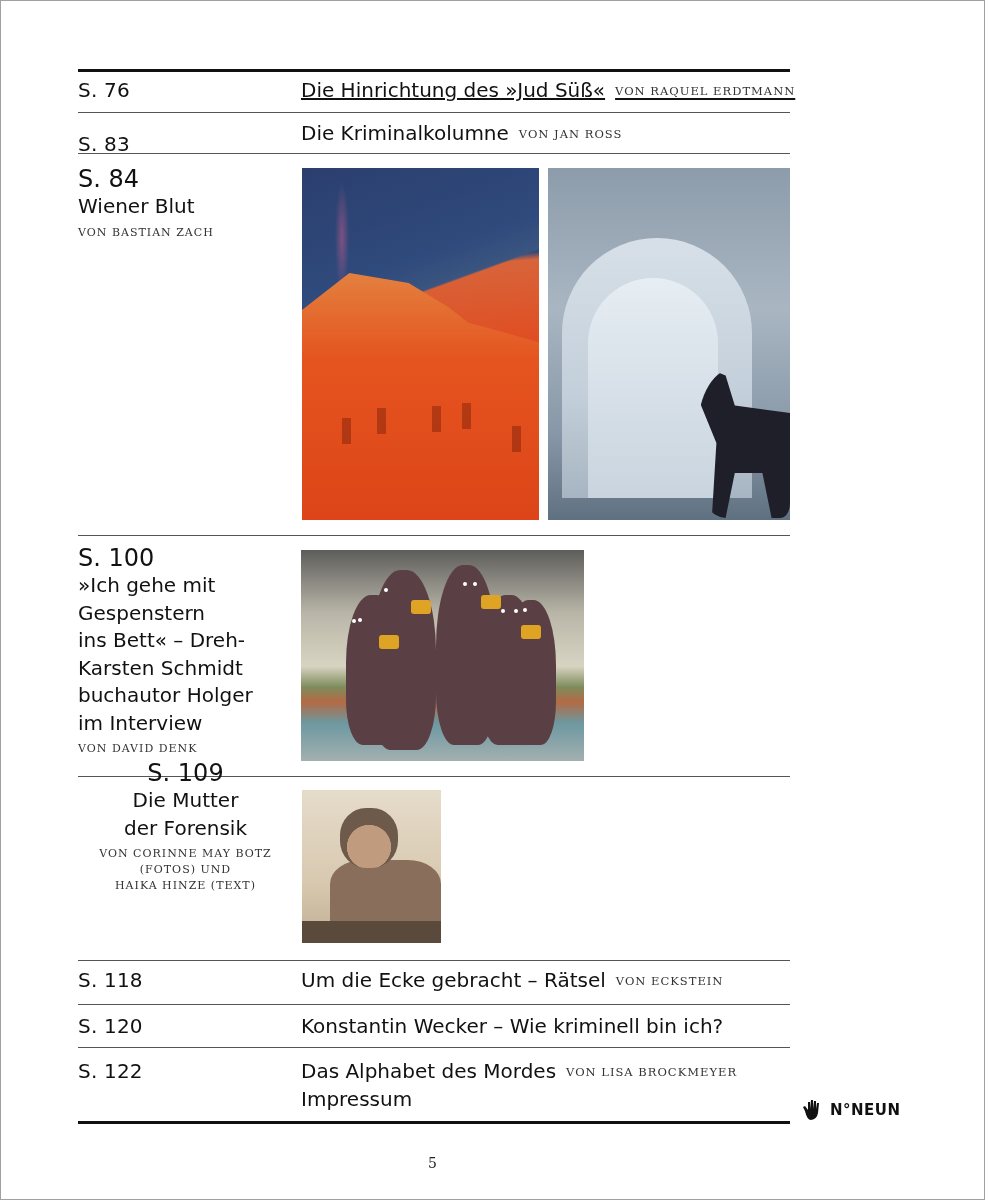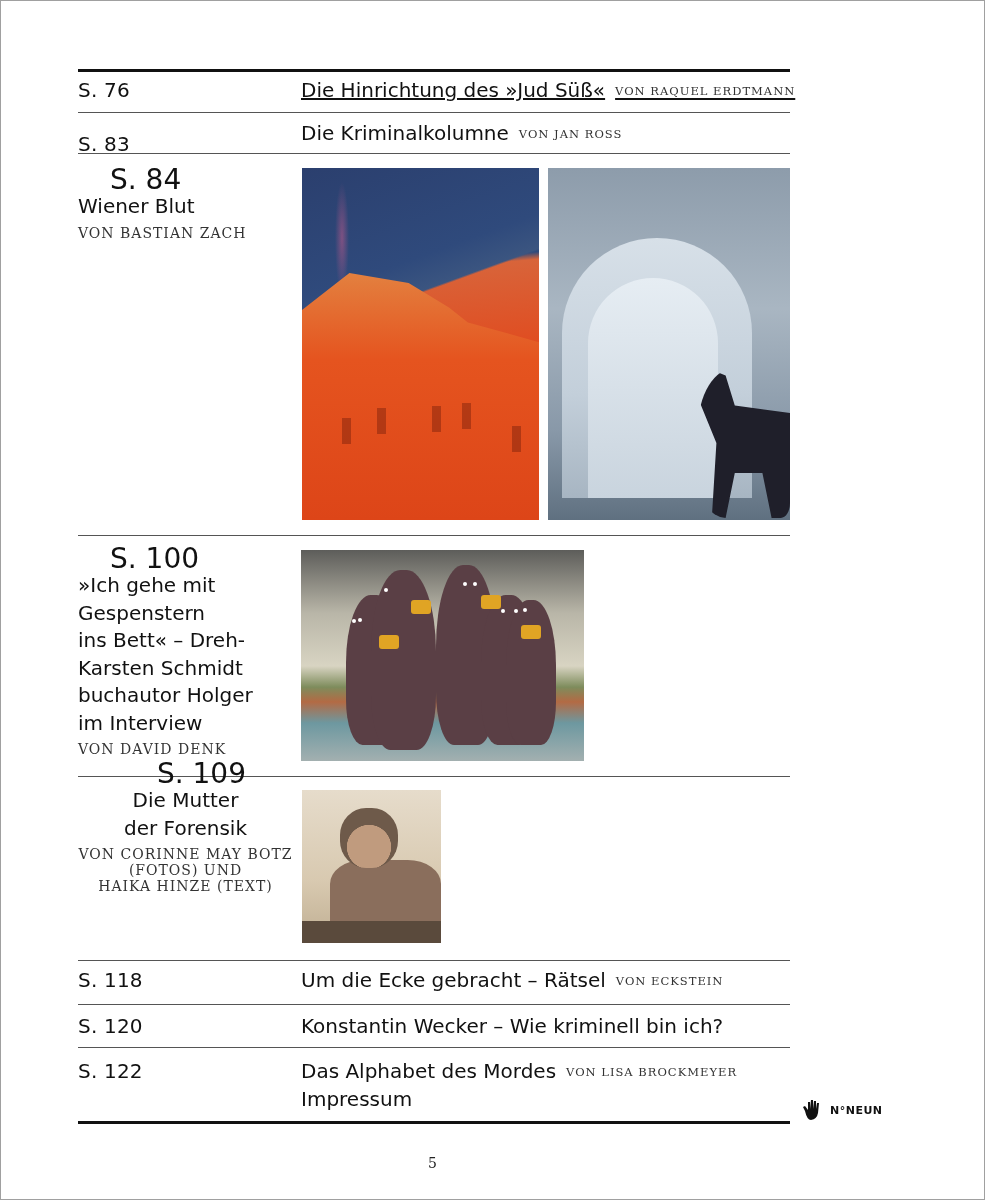--- a/index.html
+++ b/index.html
@@ -21,24 +21,24 @@
   }
   .title {
     position:absolute; left:301px; font-size:20px; color:#111; white-space:nowrap;
     font-family:"DejaVu Sans", sans-serif;
   }
   .by {
     font-family:"DejaVu Serif", serif; font-size:11.5px; letter-spacing:1px;
     color:#333; text-transform:uppercase; margin-left:10px; vertical-align:2px;
   }
   .left-block { position:absolute; left:78px; width:215px; }
-  .left-block .pgnum { font-size:28px; line-height:27px; color:#111;margin-left:32px; }
+  .left-block .pgnum { font-size:24px; line-height:27px; color:#111; }
   .left-block .ltitle { font-size:20px; line-height:27.5px; color:#111; }
   .left-block .lby {
-    font-family:"DejaVu Serif", serif; font-size:14px; letter-spacing:1px; color:#333;
+    font-family:"DejaVu Serif", serif; font-size:11px; letter-spacing:1px; color:#333;
     text-transform:uppercase; line-height:16px; margin-top:4px;
   }
 
   .img { position:absolute; overflow:hidden; }
   .img-vienna-red {
     left:302px; top:168px; width:237px; height:352px;
     background:
       radial-gradient(ellipse 10px 80px at 40px 70px, rgba(190,90,140,0.55), transparent 70%),
       linear-gradient(160deg, #2b3f6e 0%, #2f4a7c 30%, #3b5580 38%, transparent 38.5%),
       linear-gradient(175deg, transparent 28%, #d8643a 30%, #e14a1e 55%, #d9401a 100%);
@@ -88,21 +88,21 @@
     position:absolute; left:38px; top:18px; width:58px; height:60px; border-radius:45%;
     background:radial-gradient(circle at 50% 65%, #c09b7e 0 45%, #6e5a4a 46% 100%);
   }
   .img-forensic .body {
     position:absolute; left:28px; top:70px; width:111px; height:80px;
     background:#8a6e5c; border-radius:30% 30% 0 0;
   }
   .img-forensic .desk { position:absolute; left:0; bottom:0; width:139px; height:22px; background:#5a4a3c; }
 
   .logo { position:absolute; left:802px; top:1099px; display:flex; align-items:center; gap:8px; }
-  .logo-text { font-family:"DejaVu Sans", sans-serif; font-weight:bold; font-size:11px; letter-spacing:0.5px; color:#111; }
+  .logo-text { font-family:"DejaVu Sans", sans-serif; font-weight:bold; font-size:15px; letter-spacing:0.5px; color:#111; }
   .page-number {
     position:absolute; left:428px; top:1155px; font-family:"DejaVu Serif", serif; font-size:14px; color:#222;
   }
 </style>
 </head>
 <body>
 
 <div class="page-border"></div>
 
 <div class="rule thick" style="top:69px;"></div>

